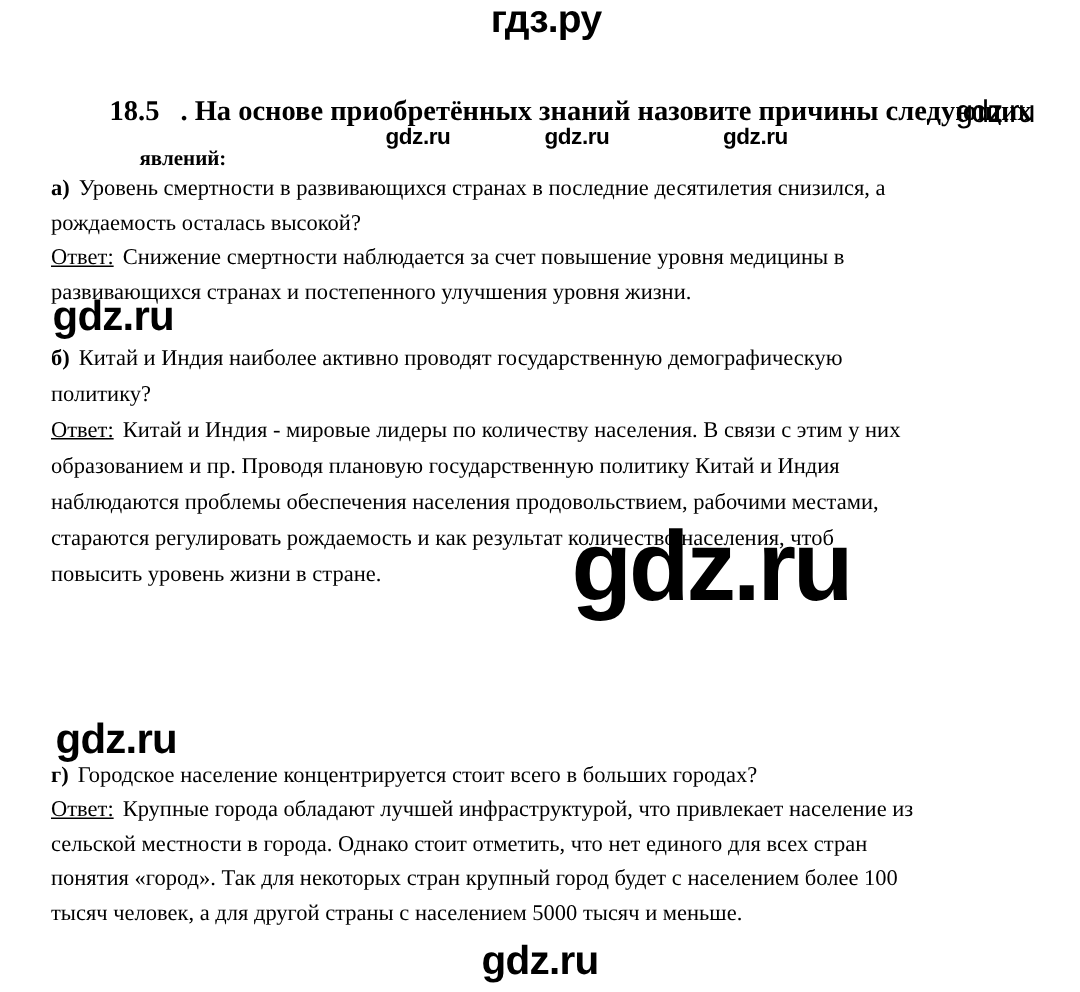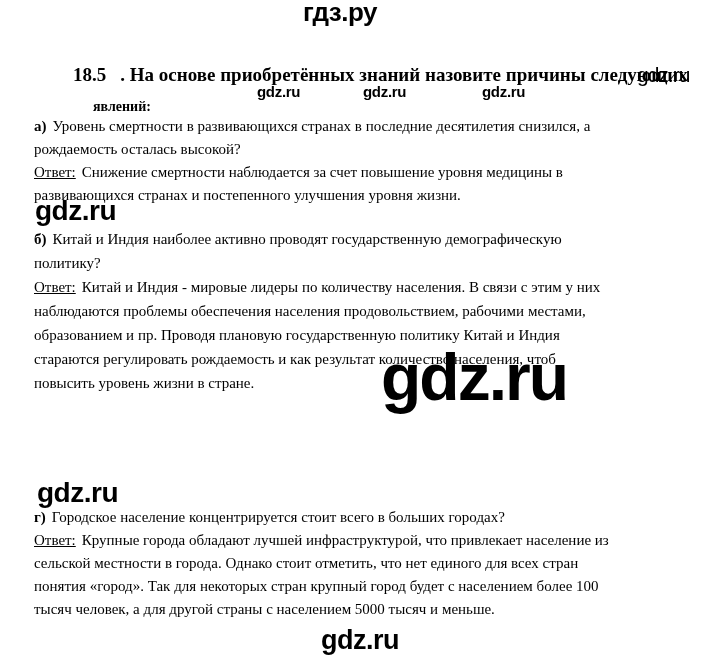--- a/index.html
+++ b/index.html
@@ -6,21 +6,21 @@
   body{
     width:720px;height:661px;background:#ffffff;overflow:hidden;
     font-family:"Liberation Serif","DejaVu Serif",serif;color:#000;
   }
   .page{position:relative;width:720px;height:661px;background:#fff;}
 
   
   .site-logo{
     position:absolute;left:0;top:0;width:680px;text-align:center;
     font-family:"Liberation Sans","DejaVu Sans",sans-serif;
-    font-weight:bold;font-size:26px;line-height:24px;letter-spacing:-0.5px;
+    font-weight:bold;font-size:26px;line-height:24px;letter-spacing:-0.5px;padding-left:24px;
   }
   .footer-logo{
     position:absolute;left:0;top:626px;width:720px;text-align:center;
     font-family:"Liberation Sans","DejaVu Sans",sans-serif;
     font-weight:bold;font-size:27px;line-height:28px;letter-spacing:-0.5px;
   }
 
   
   .q-line1{
     position:absolute;left:73px;top:63px;white-space:nowrap;
@@ -86,22 +86,22 @@
   <span class="wm wm-left wm-l1">gdz.ru</span>
 
   <div class="sec sec-b">
     <div class="line">
       <span class="sec-label">б)</span><span>Китай и Индия наиболее активно проводят государственную демографическую</span>
     </div>
     <div class="line">политику?</div>
     <div class="line">
       <span class="ans-label">Ответ:</span><span>Китай и Индия - мировые лидеры по количеству населения. В связи с этим у них</span>
     </div>
+    <div class="line">образованием и пр. Проводя плановую государственную политику Китай и Индия</div>
     <div class="line">наблюдаются проблемы обеспечения населения продовольствием, рабочими местами,</div>
-    <div class="line">образованием и пр. Проводя плановую государственную политику Китай и Индия</div>
     <div class="line">стараются регулировать рождаемость и как результат количество населения, чтоб</div>
     <div class="line">повысить уровень жизни в стране.</div>
   </div>
 
   <span class="wm wm-big">gdz.ru</span>
 
 
   <span class="wm wm-left wm-l2">gdz.ru</span>
 
   <div class="sec sec-g">

